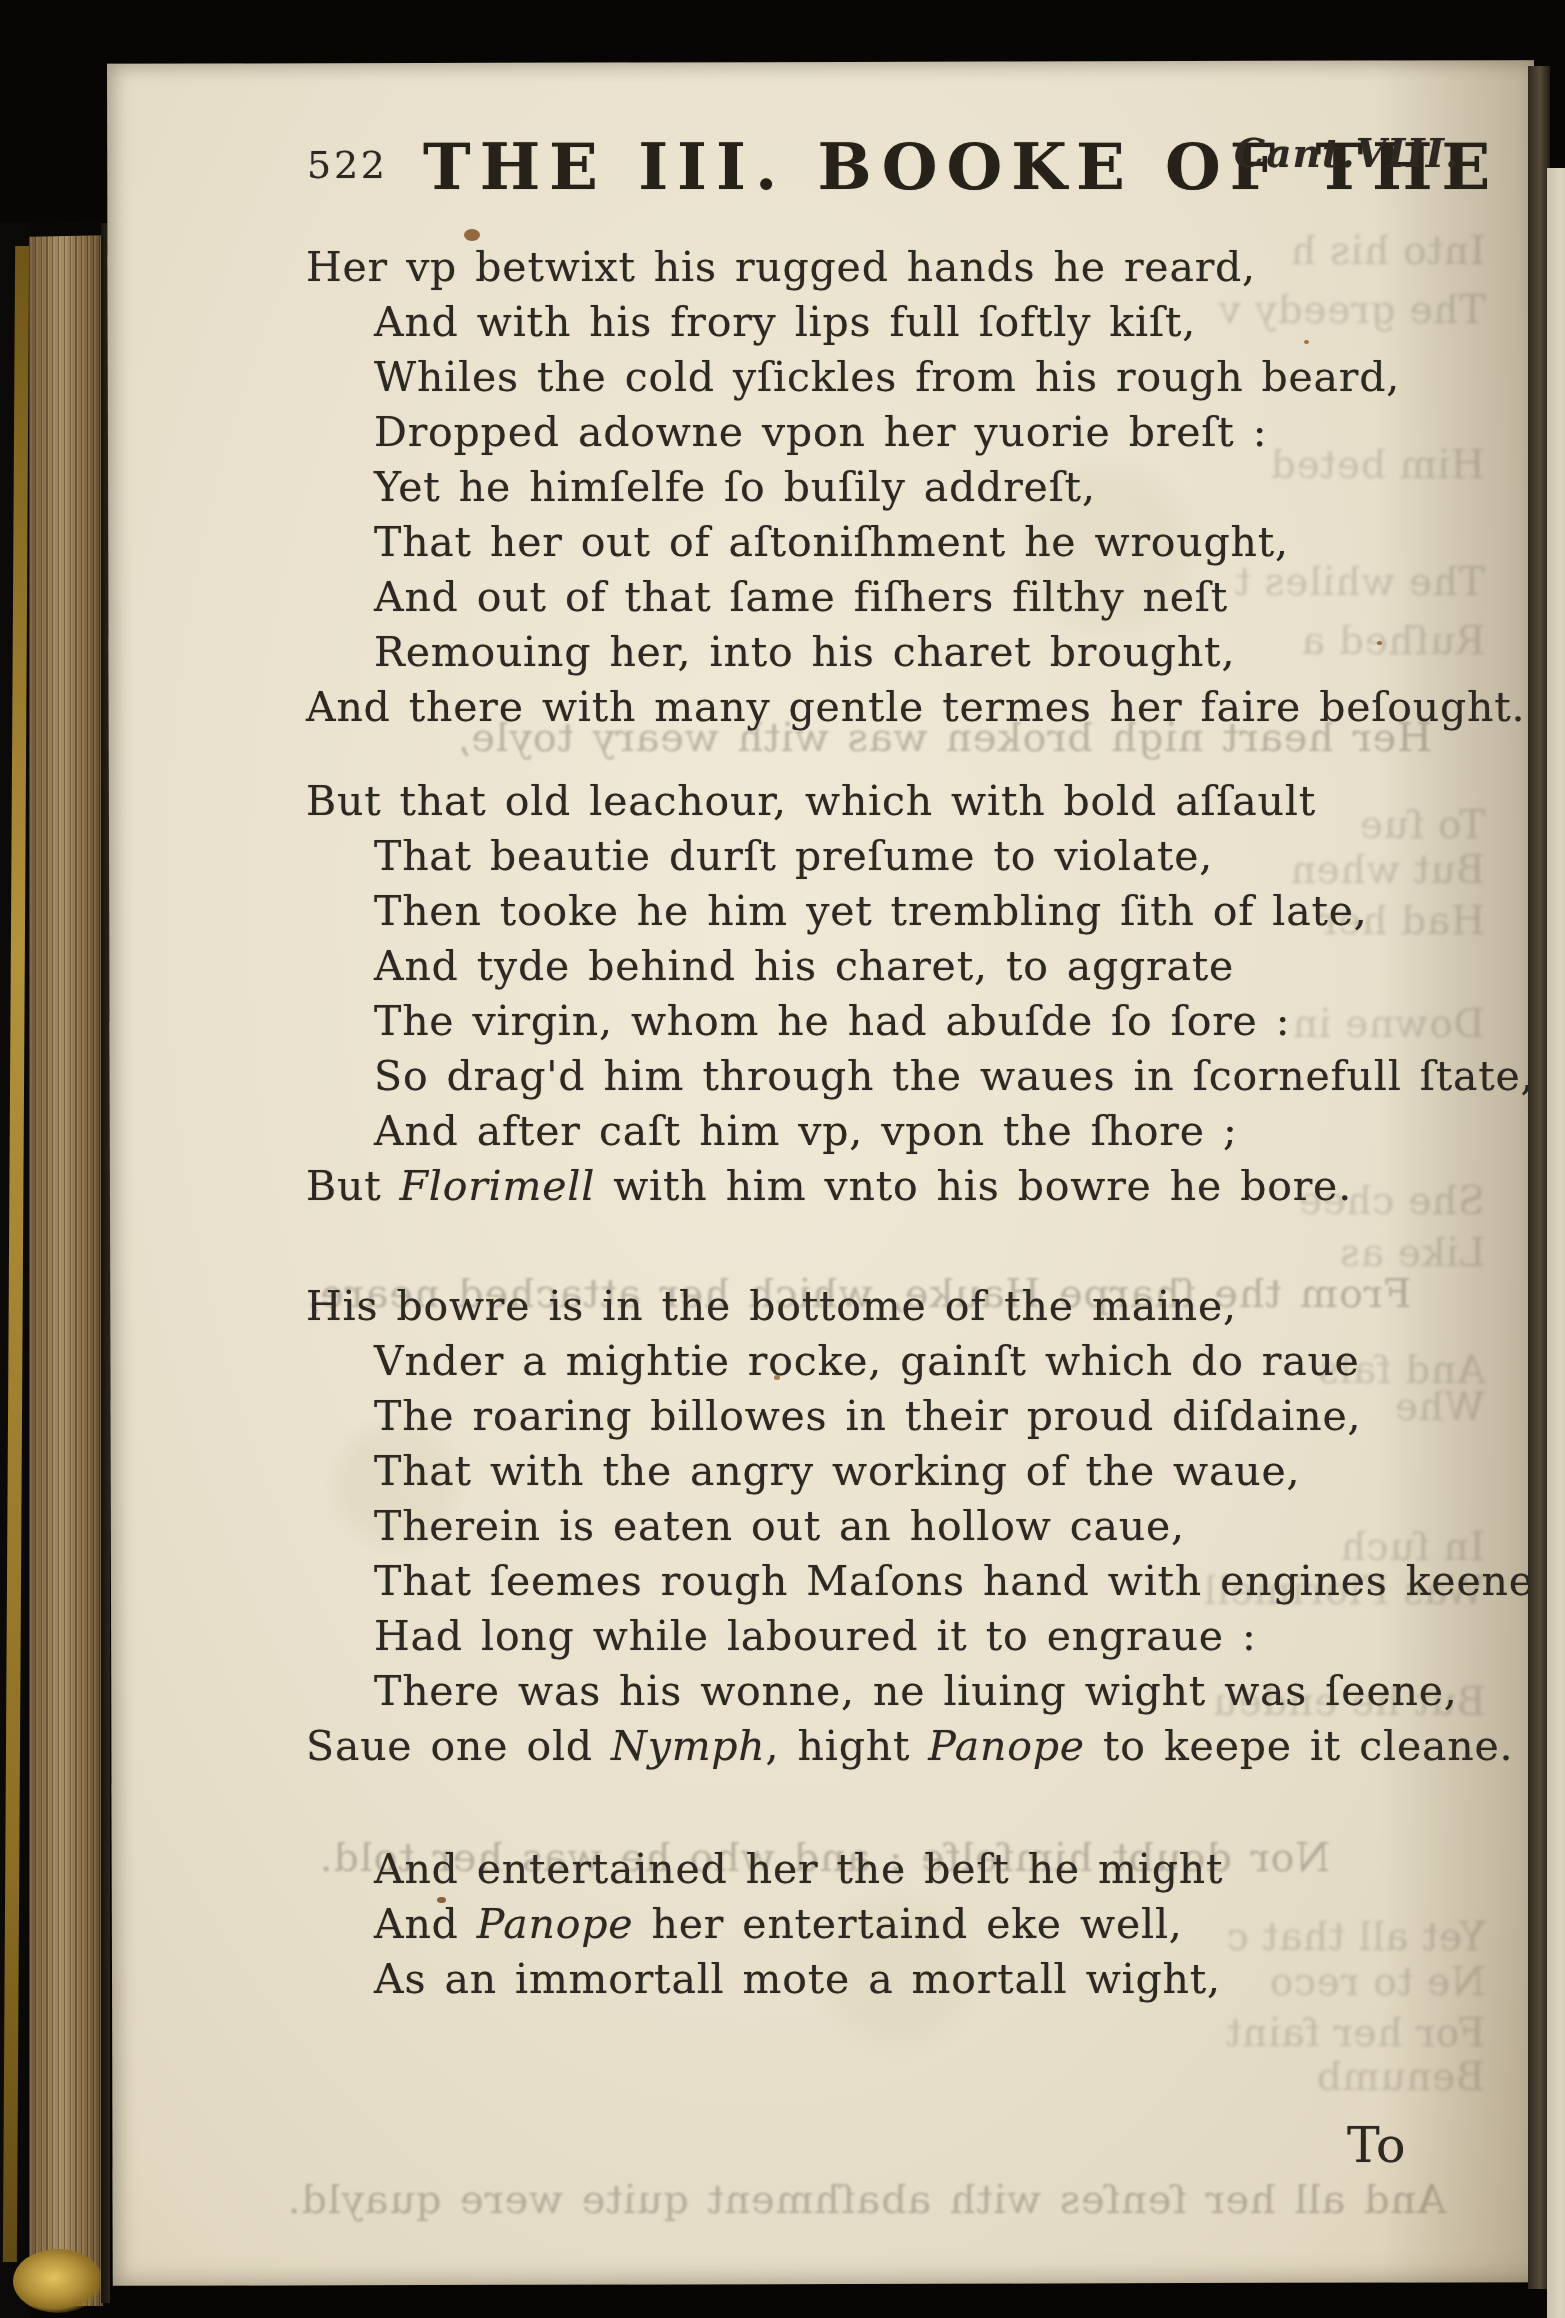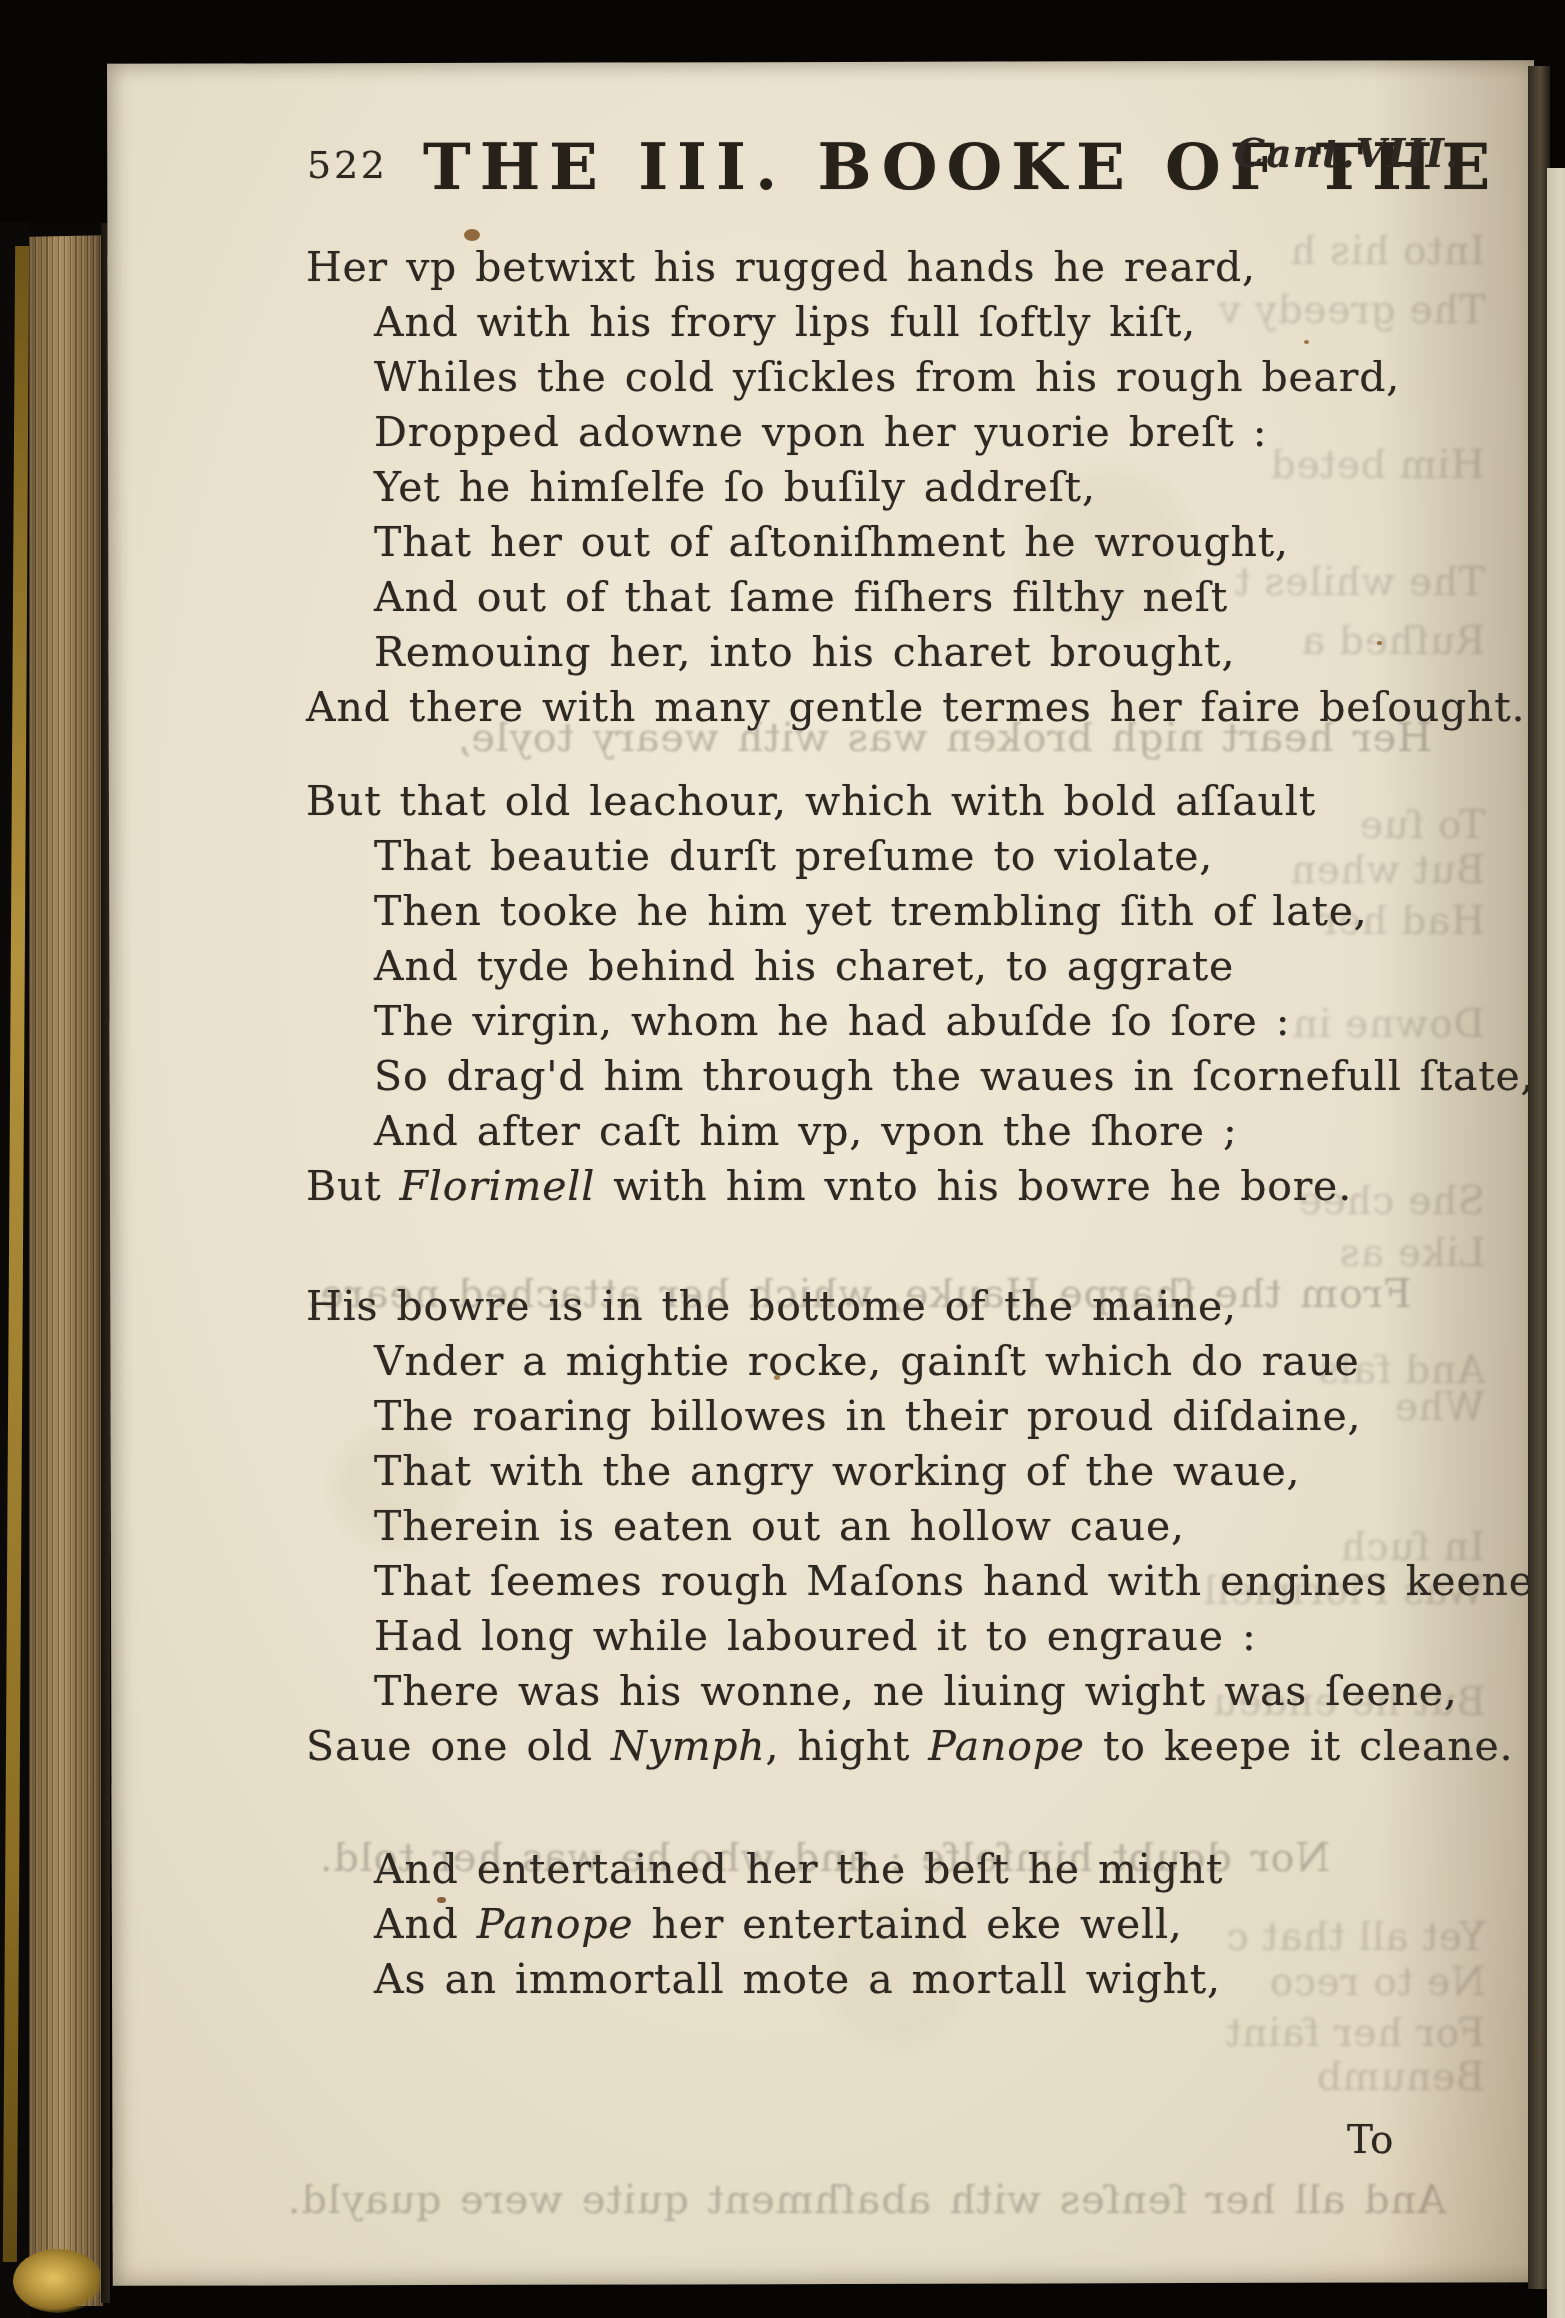--- a/index.html
+++ b/index.html
@@ -50,21 +50,21 @@
   .canto-label{position:absolute;left:1234px;top:130px;font-size:39px;font-weight:700;font-style:italic;letter-spacing:1.1px}
 
   .poem{position:absolute;left:306px;top:240px;font-size:41px;letter-spacing:0.8px;word-spacing:4.3px}
   .line{height:55px;line-height:55px;white-space:nowrap}
   .line.ind{padding-left:68px}
   .it{font-style:italic}
   .stanza:nth-child(1){margin-bottom:39px}
   .stanza:nth-child(2){margin-bottom:65px}
   .stanza:nth-child(3){margin-bottom:68px}
 
-  .catchword{position:absolute;left:1347px;top:2117px;font-size:39px}
+  .catchword{position:absolute;left:1347px;top:2117px;font-size:49px}
 
   
   .ghost{position:absolute;transform:scaleX(-1);filter:blur(1.3px);
          color:rgba(72,64,52,.30);font-size:40px;white-space:nowrap;
          letter-spacing:0.8px;word-spacing:4.3px}
   .frag{position:absolute;right:81px;transform:scaleX(-1);filter:blur(1.6px);
         color:rgba(70,62,50,.20);font-size:39px;white-space:nowrap;letter-spacing:0.8px}
 
   .speck{position:absolute;border-radius:50%;opacity:.8}
 </style>

